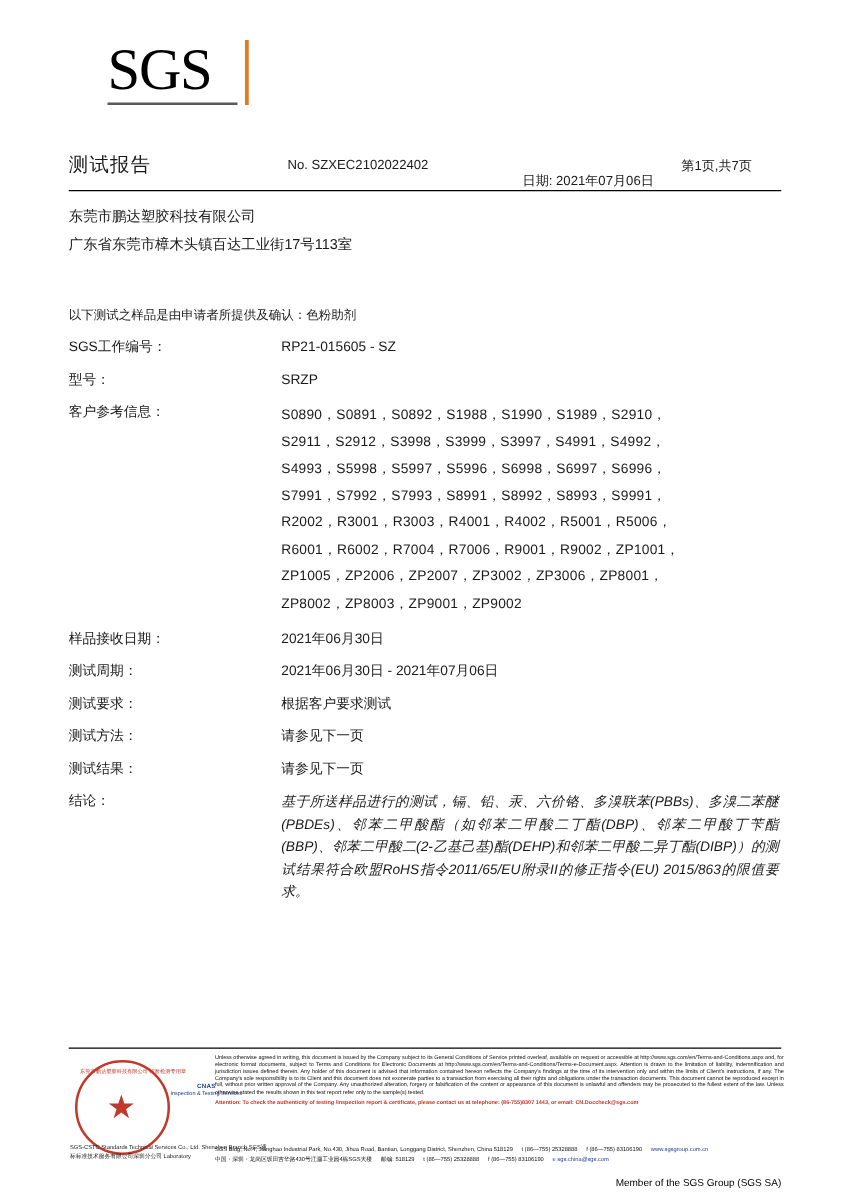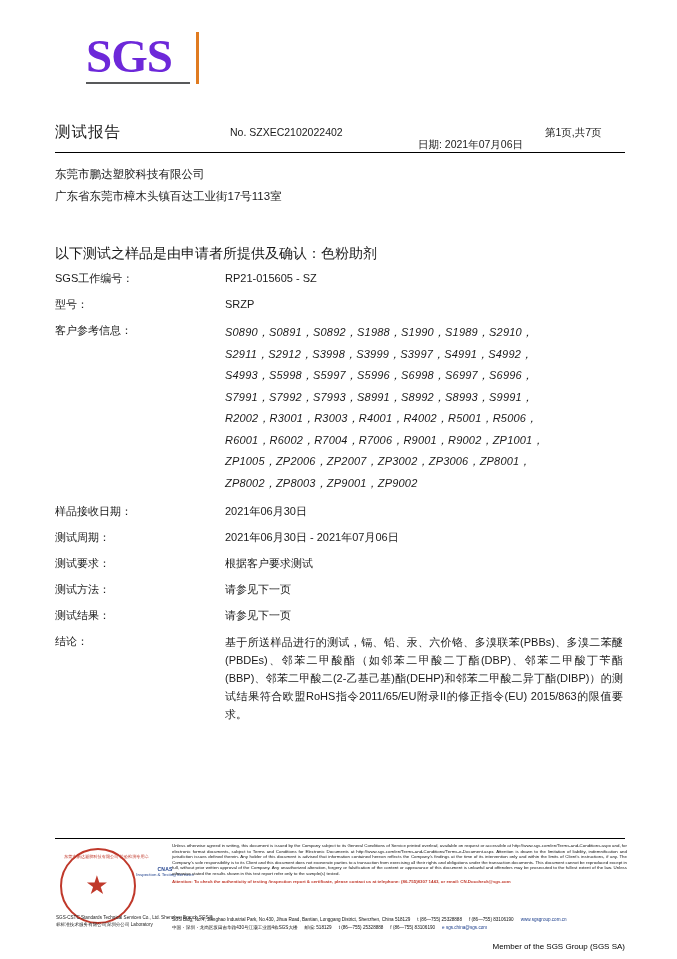--- a/index.html
+++ b/index.html
@@ -25,24 +25,24 @@
   
   .logo-block {
     position: absolute;
     left: 86px;
     top: 30px;
     width: 110px;
     height: 62px;
   }
   .logo-text {
     font-family: "Liberation Serif", serif;
-    font-weight: bold;
+    font-weight: normal;
     font-size: 47px;
     letter-spacing: -1px;
-    color: #6d28d9;
+    color: #000000;
     line-height: 52px;
     margin: 0;
     padding: 0;
   }
   .logo-rule {
     position: absolute;
     left: 0;
     bottom: 8px;
     width: 104px;
     height: 2px;
@@ -110,21 +110,21 @@
     font-size: 11.5px;
     line-height: 22px;
   }
   .company div { white-space: nowrap; }
 
   
   .sample-line {
     position: absolute;
     left: 55px;
     top: 245px;
-    font-size: 14px;
+    font-size: 10px;
   }
 
   
   .fields {
     position: absolute;
     left: 55px;
     top: 270px;
     width: 570px;
   }
   .field-row {
@@ -141,27 +141,27 @@
   }
   .field-value {
     flex: 1;
     font-size: 11px;
     line-height: 17px;
   }
   .refs .ref-line {
     line-height: 21.5px;
     font-size: 11px;
     letter-spacing: 0.2px;
-    font-style: italic;
   }
   .gap-top { margin-top: 9px; }
   .conclusion-value {
     line-height: 18px;
     text-align: justify;
     padding-right: 2px;
+    font-style: italic;
   }
 
   
   .hr-bottom {
     position: absolute;
     left: 55px;
     top: 838px;
     width: 570px;
     height: 1px;
     background: #000;

